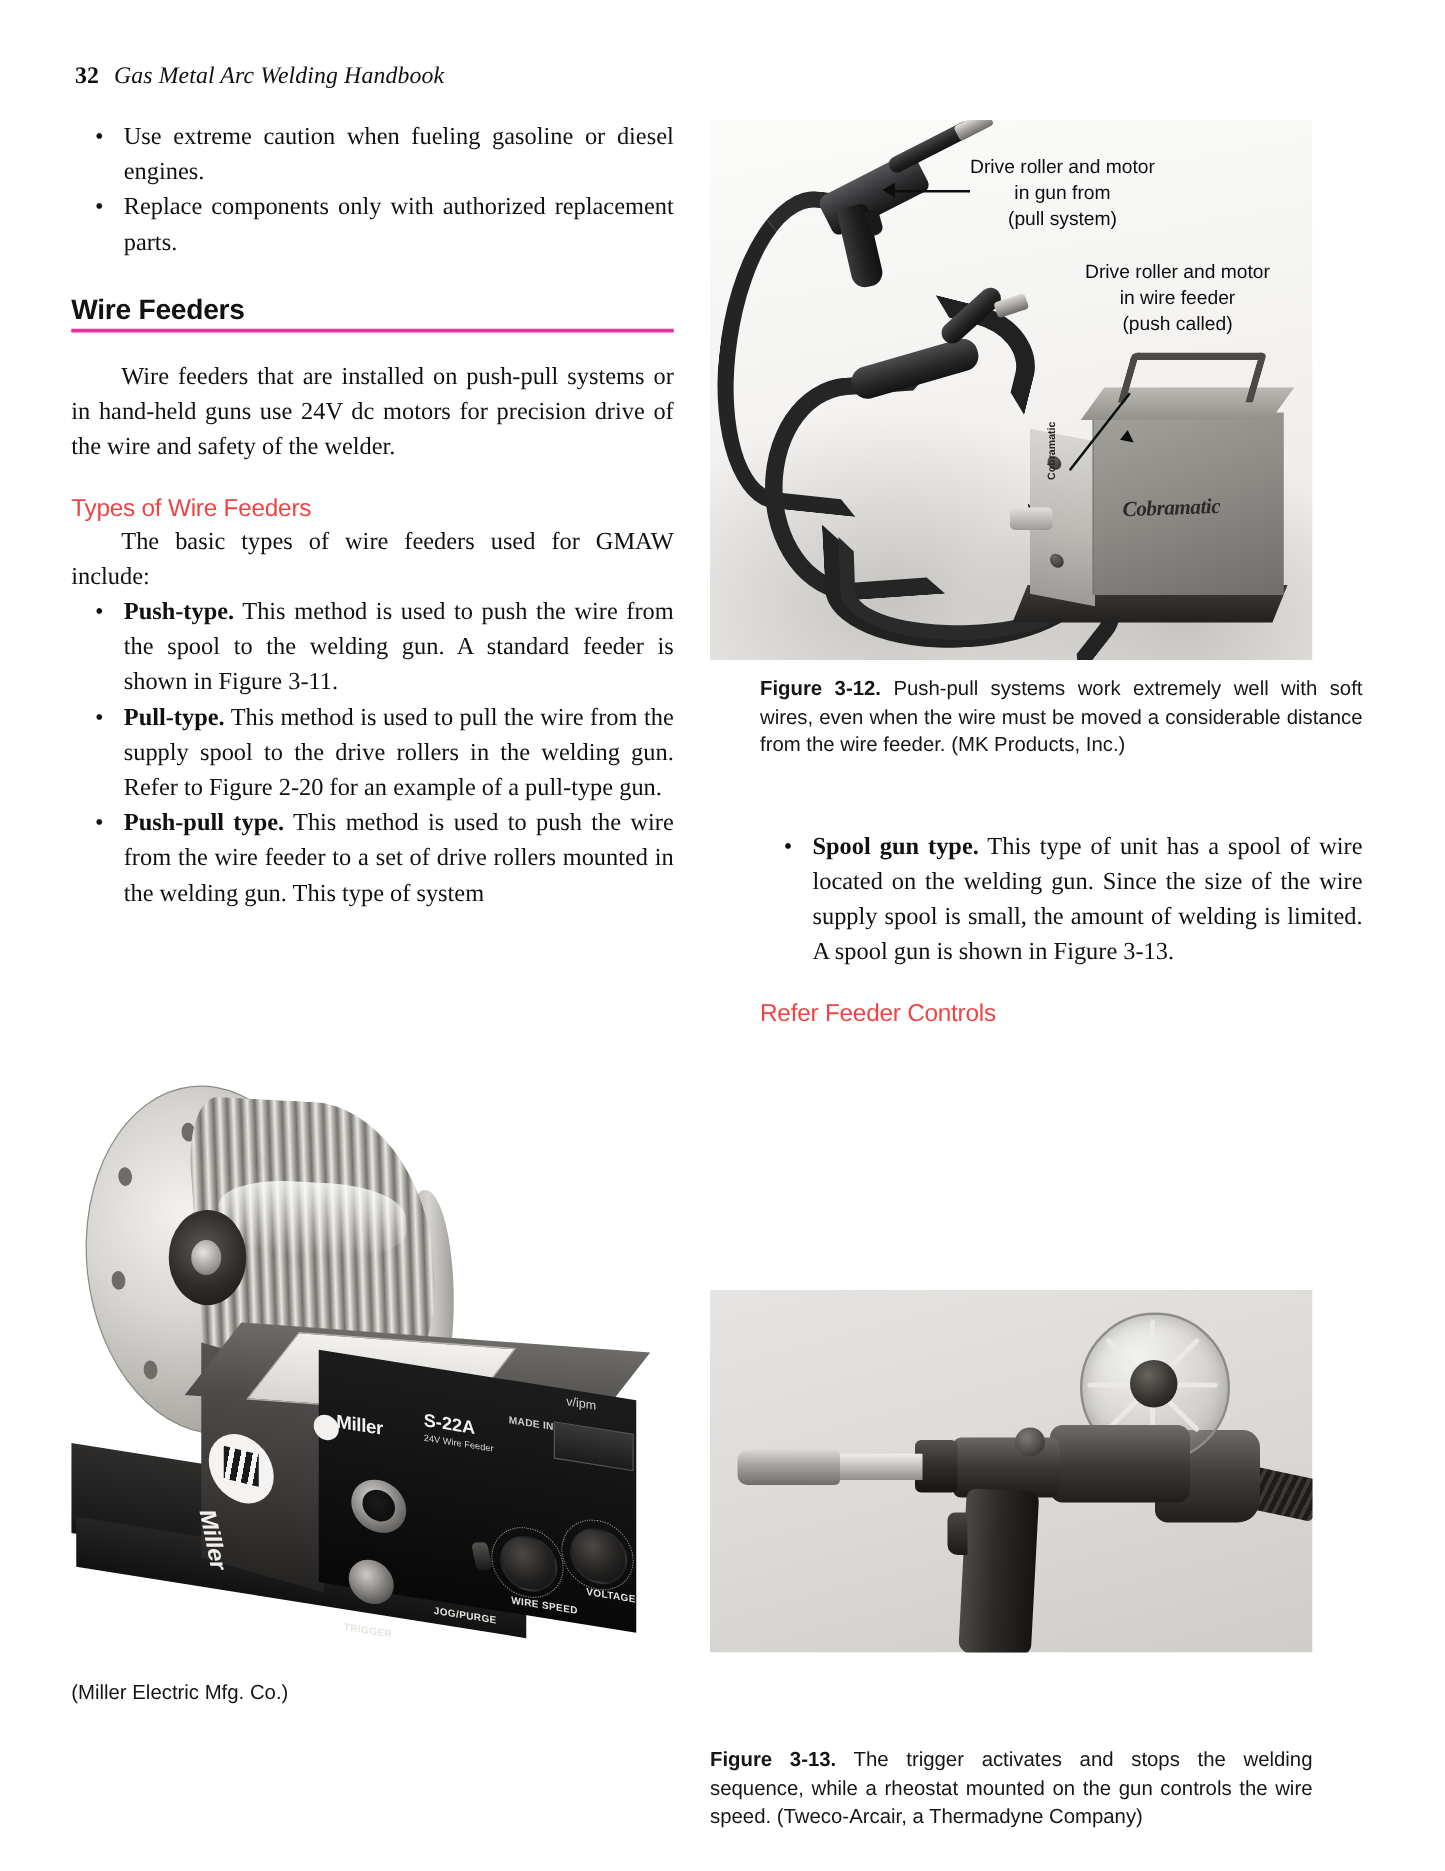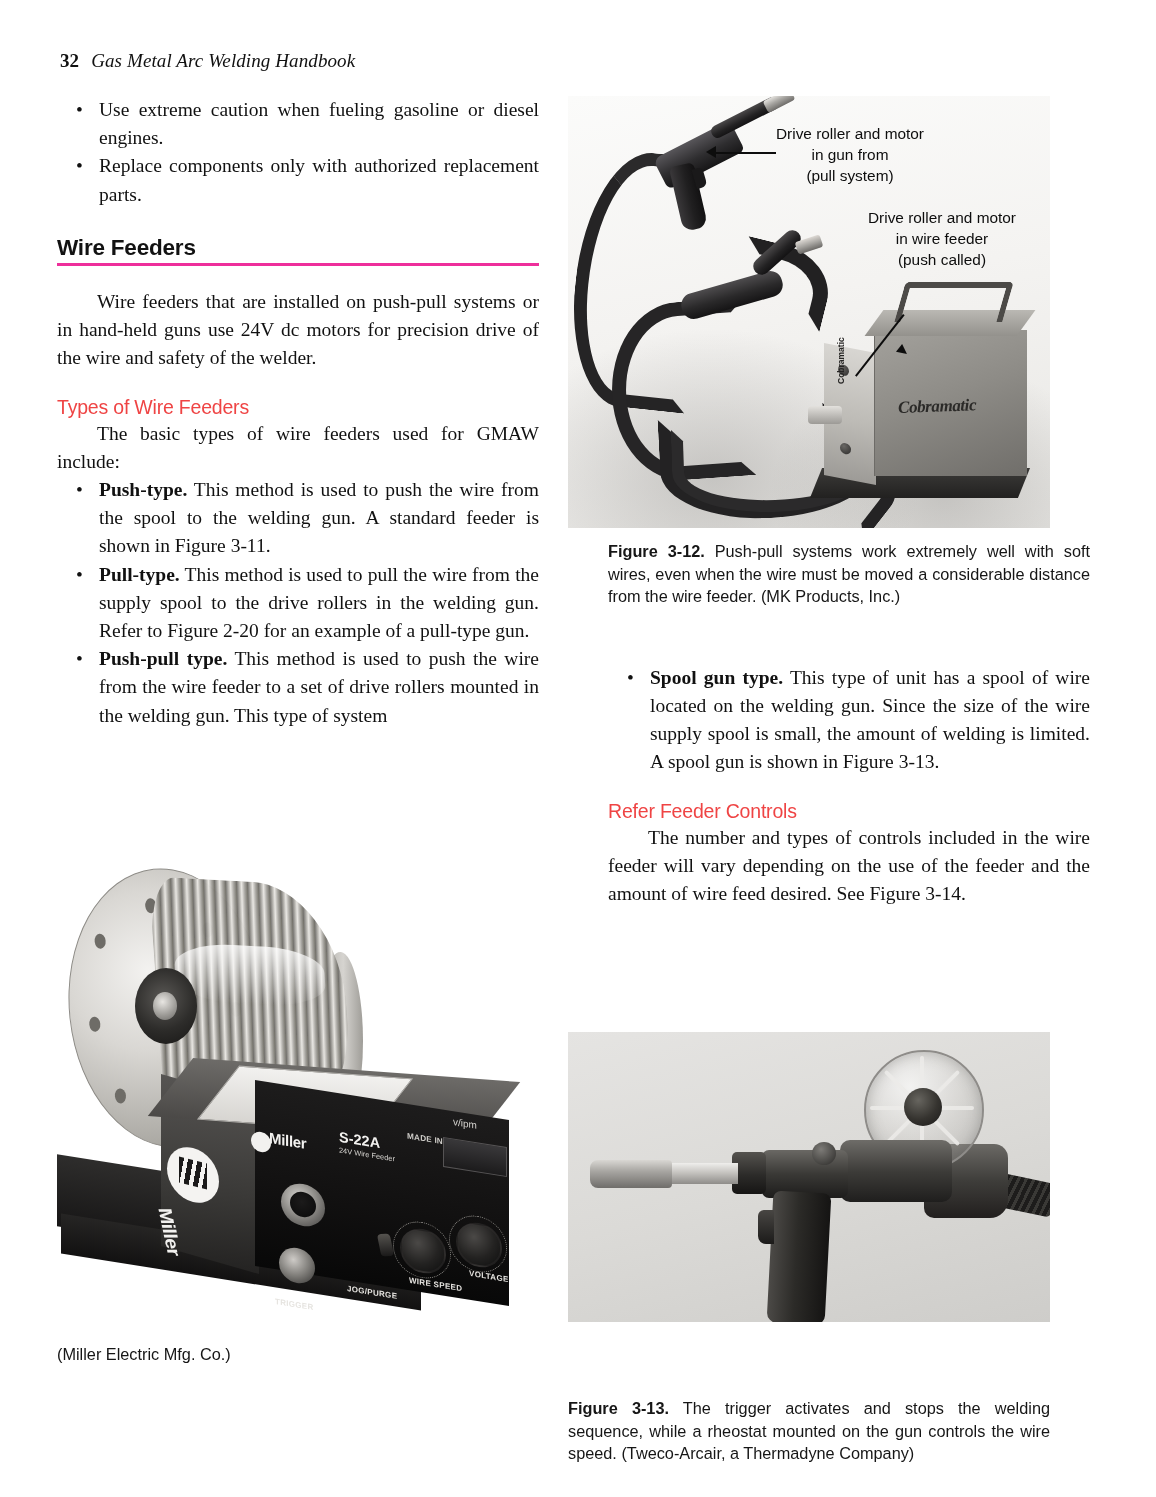--- a/index.html
+++ b/index.html
@@ -780,21 +780,20 @@
     <ul class="bullets">
       <li>
         <span class="bullet-dot">•</span><span class="term">Spool gun type.</span><span> This type of unit has a spool of wire located on the welding gun. Since the size of the wire supply spool is small, the amount of welding is limited. A spool gun is shown in Figure 3-13.</span>
       </li>
     </ul>
 
     <div class="sp-22"></div>
 
     <h3 class="head-b">Refer Feeder Controls</h3>
 
-    <p class="body">The number and types of controls included in the wire feeder will vary depending on the use of the feeder and the amount of wire feed desired. See Figure 3-14.</p>
   </div>
 
   <div class="figure-box" id="fig312">
     <div class="photo">
 
       <div class="cable-a"></div>
       <div class="gun-a-body"></div>
       <div class="gun-a-neck"></div>
       <div class="gun-a-tip"></div>
       <div class="gun-a-handle"></div>

